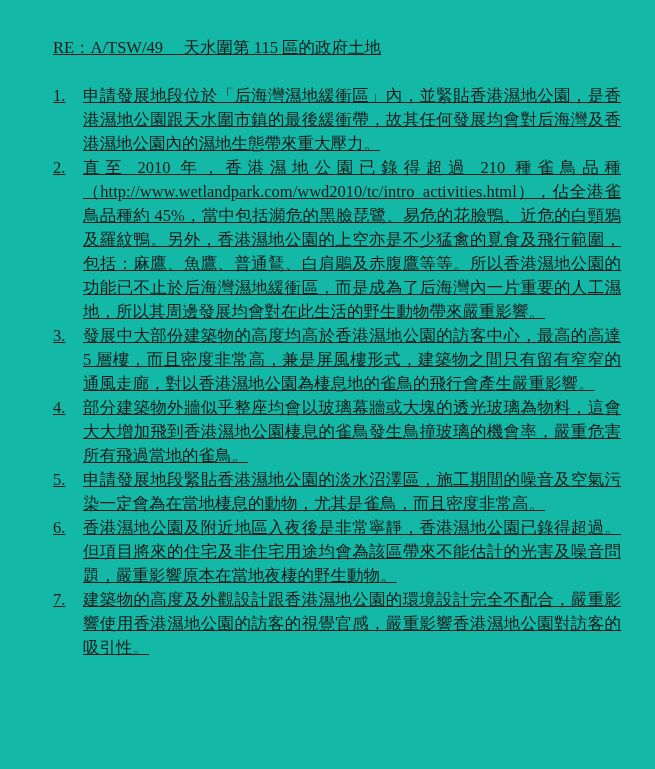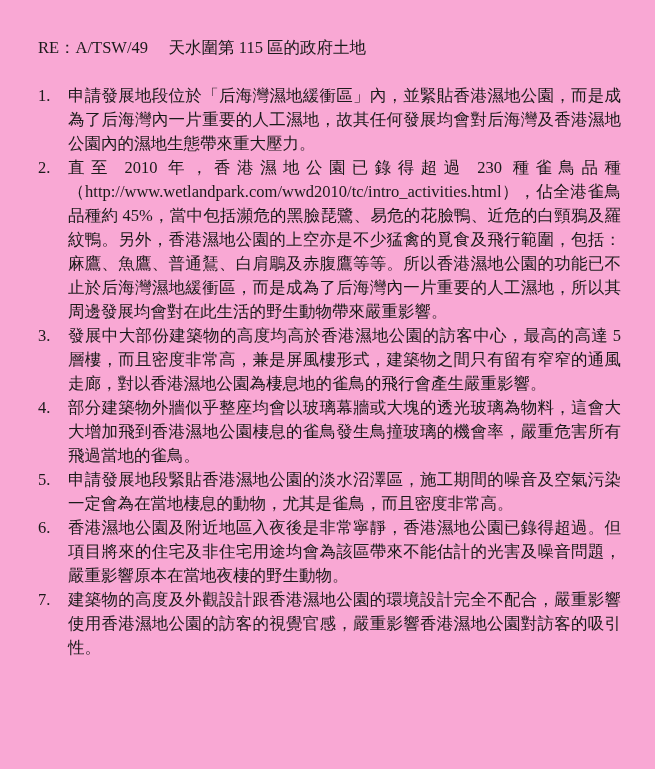--- a/index.html
+++ b/index.html
@@ -9,26 +9,27 @@
   }
   body {
     width: 655px;
     height: 769px;
     overflow: hidden;
   }
   .doc {
     box-sizing: border-box;
     width: 655px;
     height: 769px;
-    padding: 36px 34px 0 38px;
-    background: #f9a8d4;
+    padding: 36px 34px 0 53px;
+    background: #14b8a6;
     font-family: "Liberation Serif", "DejaVu Serif", serif;
     font-size: 16.5px;
     line-height: 24px;
     color: #1a1a1a;
+    text-decoration: underline;
   }
   .subject {
     margin: 0 0 24px 0;
     white-space: pre-wrap;
   }
   .intro {
     margin: 0 0 32px 0;
   }
   .objections {
     list-style: none;
@@ -55,26 +56,26 @@
 
 <div class="doc">
 
   <p class="subject">RE：A/TSW/49　 天水圍第 115 區的政府土地</p>
 
 
   <ol class="objections">
 
     <li class="objection">
       <span class="num">1.</span>
-      <span class="txt">申請發展地段位於「后海灣濕地緩衝區」內，並緊貼香港濕地公園，而是成為了后海灣內一片重要的人工濕地，故其任何發展均會對后海灣及香港濕地公園內的濕地生態帶來重大壓力。</span>
+      <span class="txt">申請發展地段位於「后海灣濕地緩衝區」內，並緊貼香港濕地公園，是香港濕地公園跟天水圍市鎮的最後緩衝帶，故其任何發展均會對后海灣及香港濕地公園內的濕地生態帶來重大壓力。</span>
     </li>
 
     <li class="objection">
       <span class="num">2.</span>
-      <span class="txt">直至 2010 年，香港濕地公園已錄得超過 230 種雀鳥品種（http://www.wetlandpark.com/wwd2010/tc/intro_activities.html），佔全港雀鳥品種約 45%，當中包括瀕危的黑臉琵鷺、易危的花臉鴨、近危的白頸鴉及羅紋鴨。另外，香港濕地公園的上空亦是不少猛禽的覓食及飛行範圍，包括：麻鷹、魚鷹、普通鵟、白肩鵰及赤腹鷹等等。所以香港濕地公園的功能已不止於后海灣濕地緩衝區，而是成為了后海灣內一片重要的人工濕地，所以其周邊發展均會對在此生活的野生動物帶來嚴重影響。</span>
+      <span class="txt">直至 2010 年，香港濕地公園已錄得超過 210 種雀鳥品種（http://www.wetlandpark.com/wwd2010/tc/intro_activities.html），佔全港雀鳥品種約 45%，當中包括瀕危的黑臉琵鷺、易危的花臉鴨、近危的白頸鴉及羅紋鴨。另外，香港濕地公園的上空亦是不少猛禽的覓食及飛行範圍，包括：麻鷹、魚鷹、普通鵟、白肩鵰及赤腹鷹等等。所以香港濕地公園的功能已不止於后海灣濕地緩衝區，而是成為了后海灣內一片重要的人工濕地，所以其周邊發展均會對在此生活的野生動物帶來嚴重影響。</span>
     </li>
 
     <li class="objection">
       <span class="num">3.</span>
       <span class="txt">發展中大部份建築物的高度均高於香港濕地公園的訪客中心，最高的高達 5 層樓，而且密度非常高，兼是屏風樓形式，建築物之間只有留有窄窄的通風走廊，對以香港濕地公園為棲息地的雀鳥的飛行會產生嚴重影響。</span>
     </li>
 
     <li class="objection">
       <span class="num">4.</span>
       <span class="txt">部分建築物外牆似乎整座均會以玻璃幕牆或大塊的透光玻璃為物料，這會大大增加飛到香港濕地公園棲息的雀鳥發生鳥撞玻璃的機會率，嚴重危害所有飛過當地的雀鳥。</span>

